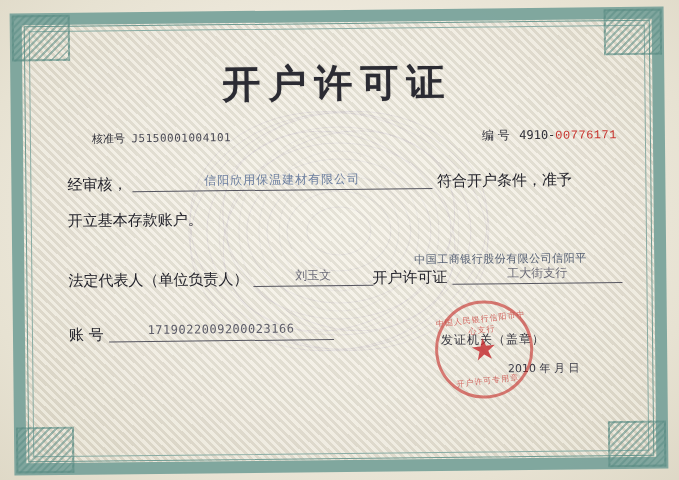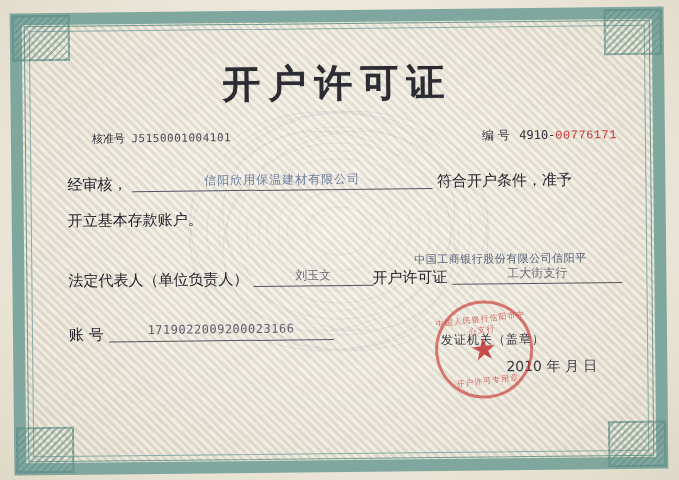--- a/index.html
+++ b/index.html
@@ -262,23 +262,23 @@
     color: rgba(196,42,38,0.85);
     font-size: 8px;
     letter-spacing: 1px;
   }
   #seal .seal-top { top: 10px; }
   #seal .seal-bottom { bottom: 9px; }
 
   
   .issue-date {
     position: absolute;
-    right: 40px;
+    right: 58px;
     bottom: 64px;
-    font-size: 14px;
+    font-size: 11px;
     color: #3a3a46;
     white-space: nowrap;
   }
   .issue-label {
     position: absolute;
     right: 92px;
     bottom: 92px;
     font-size: 12px;
     color: #33333d;
     white-space: nowrap;

